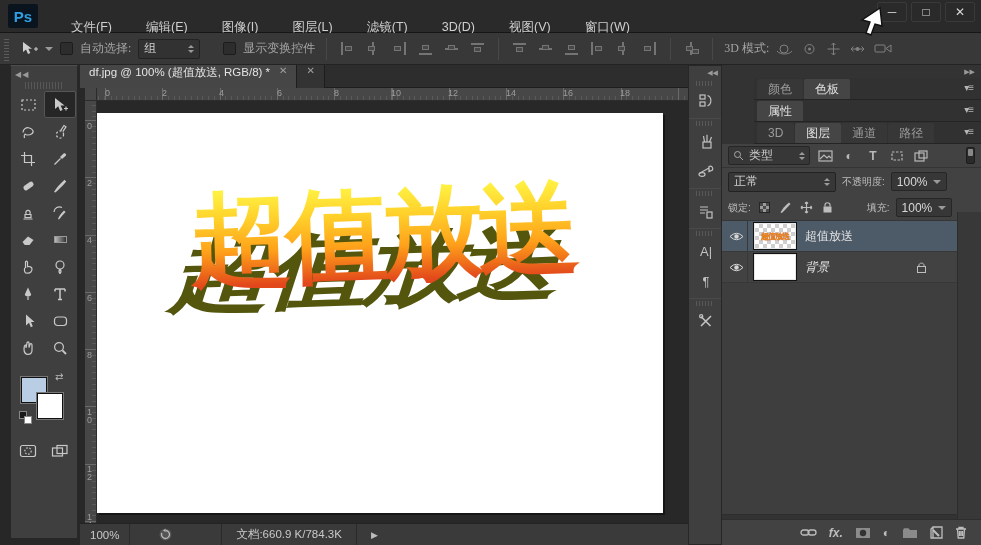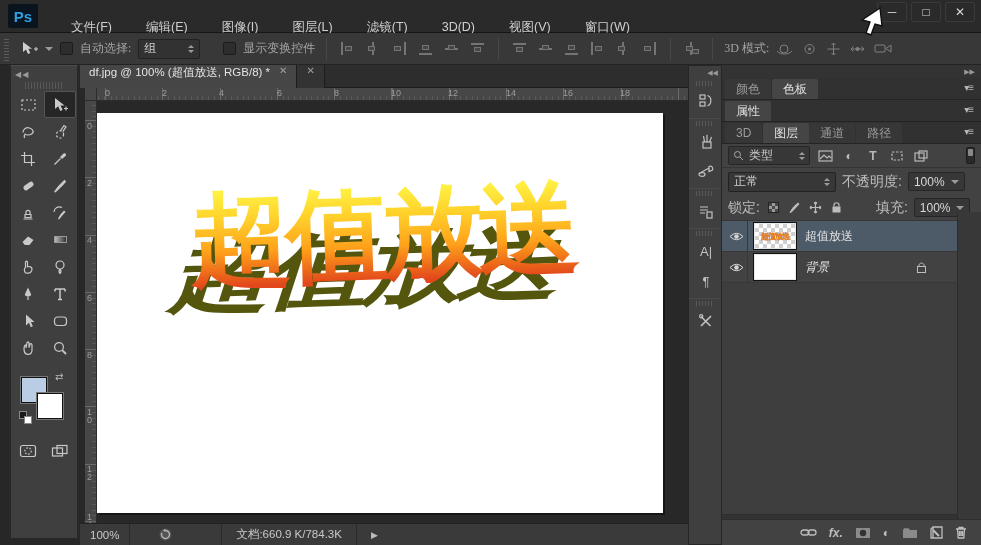--- a/index.html
+++ b/index.html
@@ -100,37 +100,37 @@
   .is-head{height:13px;display:flex;justify-content:flex-end;align-items:center;padding:0 3px;color:#9a9a9a;font-size:7px;}
   .is-btn{width:34px;height:30px;display:flex;align-items:center;justify-content:center;color:#c2c2c2;}
   .is-grip{height:5px;background:repeating-linear-gradient(90deg,#585858 0 1px,transparent 1px 3px);margin:2px 7px 0;}
   .is-sep{height:1px;background:#2e2e2e;border-bottom:1px solid #4a4a4a;margin:2px 0;}
   .is-btn svg{stroke:#c2c2c2;fill:none;stroke-width:1.2;}
   .is-text{font-size:13px;color:#c2c2c2;}
 
   
   .rightdock{position:absolute;left:722px;top:65px;width:259px;height:480px;background:#333;}
   .rd-top{height:13px;display:flex;justify-content:flex-end;align-items:center;padding:0 6px;color:#9a9a9a;font-size:7px;}
-  .pgroup{position:relative;background:#313131;border-bottom:1px solid #242424;}
+  .pgroup{position:relative;background:#313131;border-bottom:1px solid #242424;margin-left:32px;}
   .ptabs{display:flex;height:21px;align-items:flex-end;padding-left:3px;}
   .ptab{padding:0 11px;height:20px;display:flex;align-items:center;font-size:12px;border-radius:2px 2px 0 0;}
   .ptab.on{background:#454545;color:#e0e0e0;}
   .ptab.off{background:#373737;color:#9b9b9b;margin-right:1px;}
   .pmenu{position:absolute;right:8px;top:4px;color:#b5b5b5;font-size:10px;letter-spacing:-1px;}
   .lp-body{background:#424242;}
   .filterrow{height:24px;display:flex;align-items:center;gap:6px;padding:0 6px;border-bottom:1px solid #343434;}
   .searchsel{width:82px;height:19px;background:#373737;border:1px solid #262626;border-radius:2px;display:flex;align-items:center;gap:5px;padding:0 4px;color:#cfcfcf;}
   .ficon{width:18px;height:16px;display:flex;align-items:center;justify-content:center;color:#b9b9b9;font-size:12px;}
   .ficon svg{stroke:#b9b9b9;fill:none;stroke-width:1.2;}
   .ftoggle{margin-left:auto;width:9px;height:17px;background:#2a2a2a;border:1px solid #1d1d1d;border-radius:2px;position:relative;}
   .ftoggle::after{content:"";position:absolute;left:1px;top:1px;width:5px;height:7px;background:#888;border-radius:1px;}
   .blendrow{height:27px;display:flex;align-items:center;gap:6px;padding:0 6px;}
   .lockrow{height:26px;display:flex;align-items:center;gap:6px;padding:0 6px;border-bottom:1px solid #363636;}
   .valuebox{height:19px;background:#373737;border:1px solid #262626;border-radius:2px;display:flex;align-items:center;padding:0 5px;gap:6px;color:#d8d8d8;}
-  .plabel{color:#bdbdbd;font-size:14px;white-space:nowrap;}
+  .plabel{color:#bdbdbd;font-size:10px;white-space:nowrap;}
   .lockicon{width:15px;height:15px;display:flex;align-items:center;justify-content:center;}
   .lockicon svg{stroke:#bdbdbd;fill:none;stroke-width:1.2;}
   .checker8{width:11px;height:11px;background:repeating-conic-gradient(#9a9a9a 0 25%,#4a4a4a 0 50%) 0 0/6px 6px;border:1px solid #262626;}
   .layerrow{height:31px;display:flex;align-items:center;padding:0 4px;border-bottom:1px solid #383838;position:relative;width:235px;}
   .layerrow.sel{background:#4d5a68;}
   .eyebox{width:22px;height:100%;display:flex;align-items:center;justify-content:center;border-right:1px solid #383838;margin-right:6px;}
   .thumb{width:42px;height:26px;border:1px solid #e8e8e8;outline:1px solid #111;background:#fff;position:relative;overflow:hidden;display:flex;align-items:center;justify-content:center;}
   .thumb.checker{background:repeating-conic-gradient(#cfcfcf 0 25%,#fff 0 50%) 0 0/8px 8px;}
   .thumbtext{font-size:8px;font-weight:bold;color:#f08a12;text-shadow:0 0 1px #a33;white-space:nowrap;letter-spacing:-1px;}
   .lname{margin-left:9px;font-size:12px;color:#e2e2e2;}

